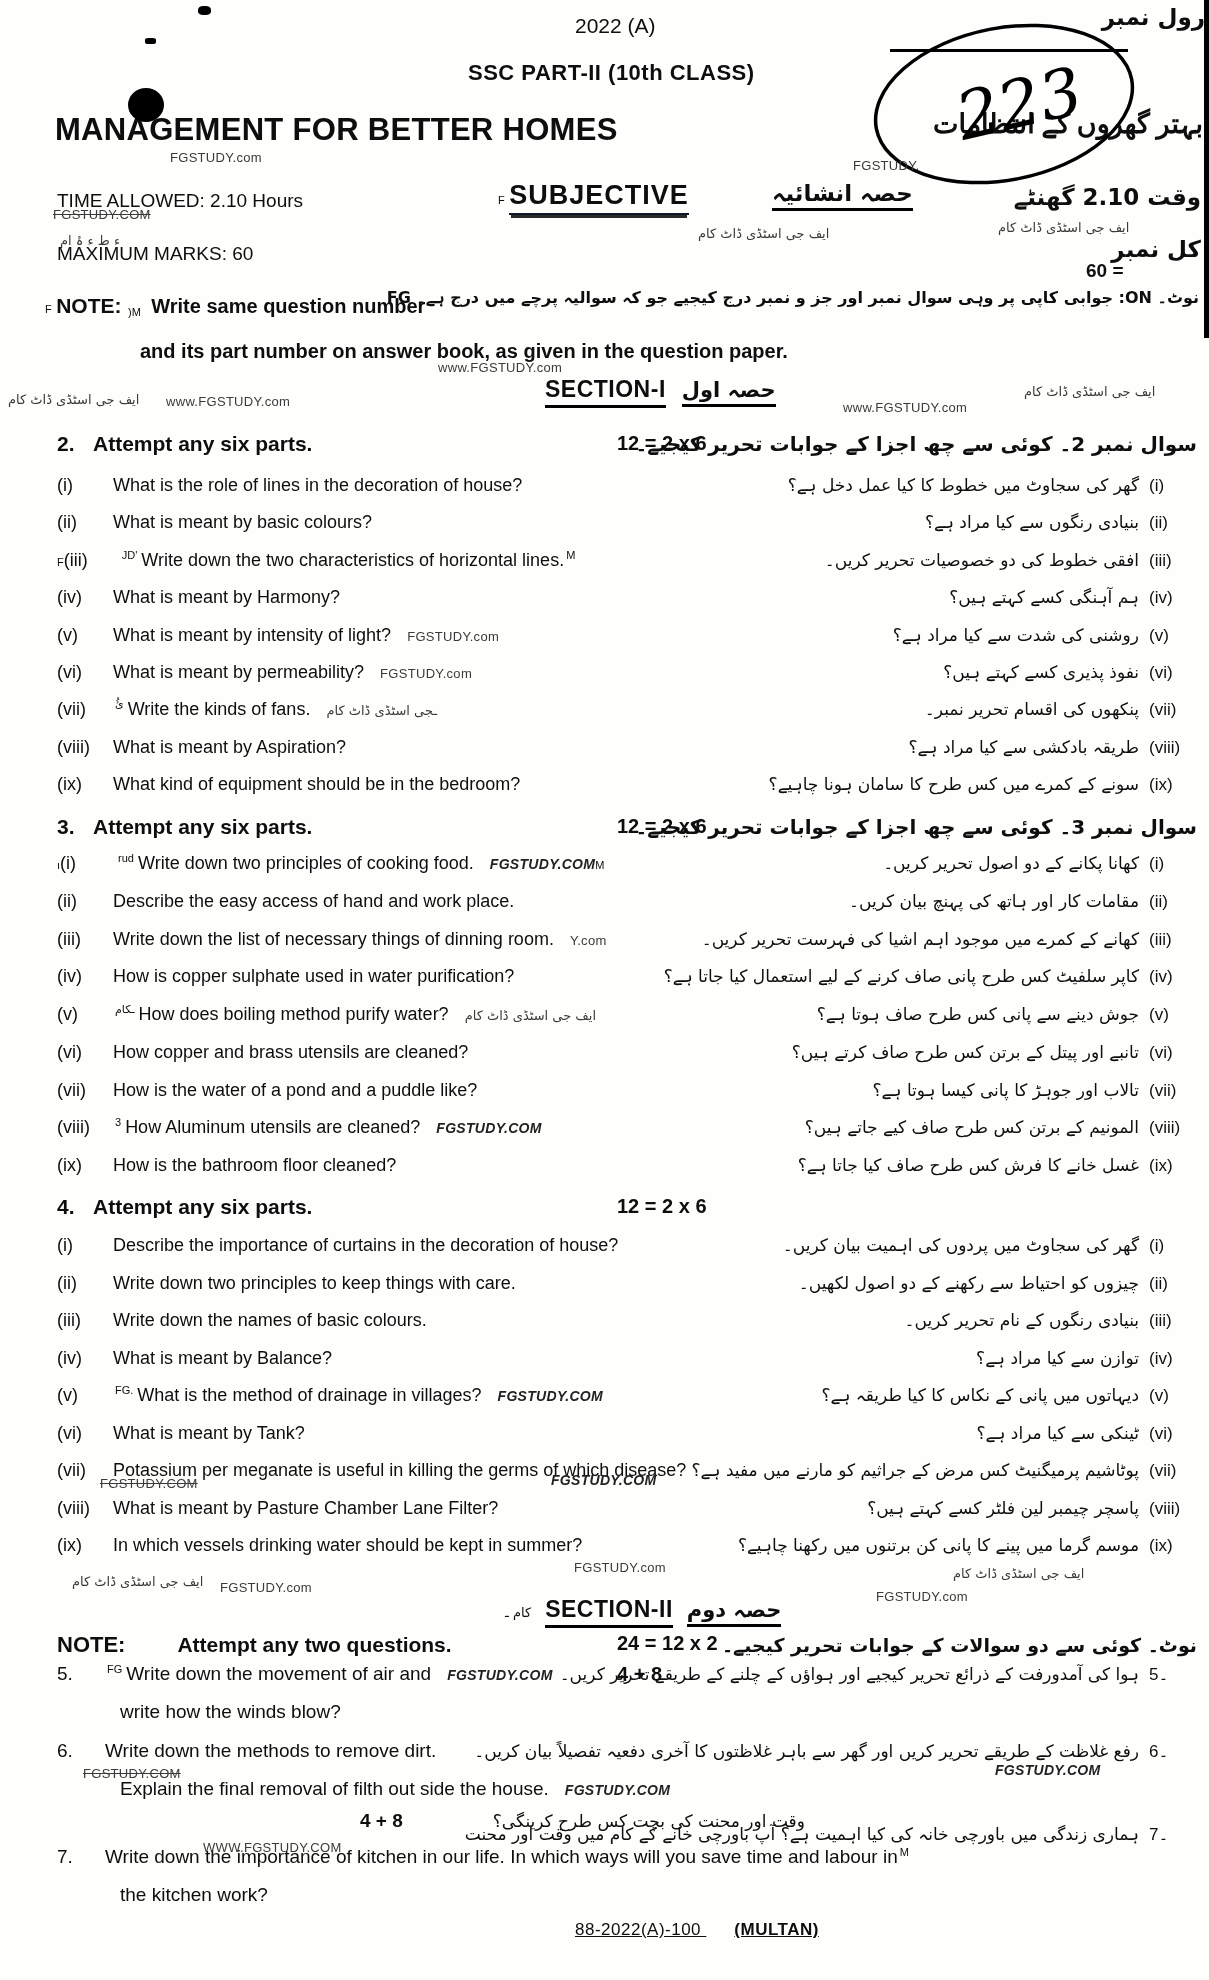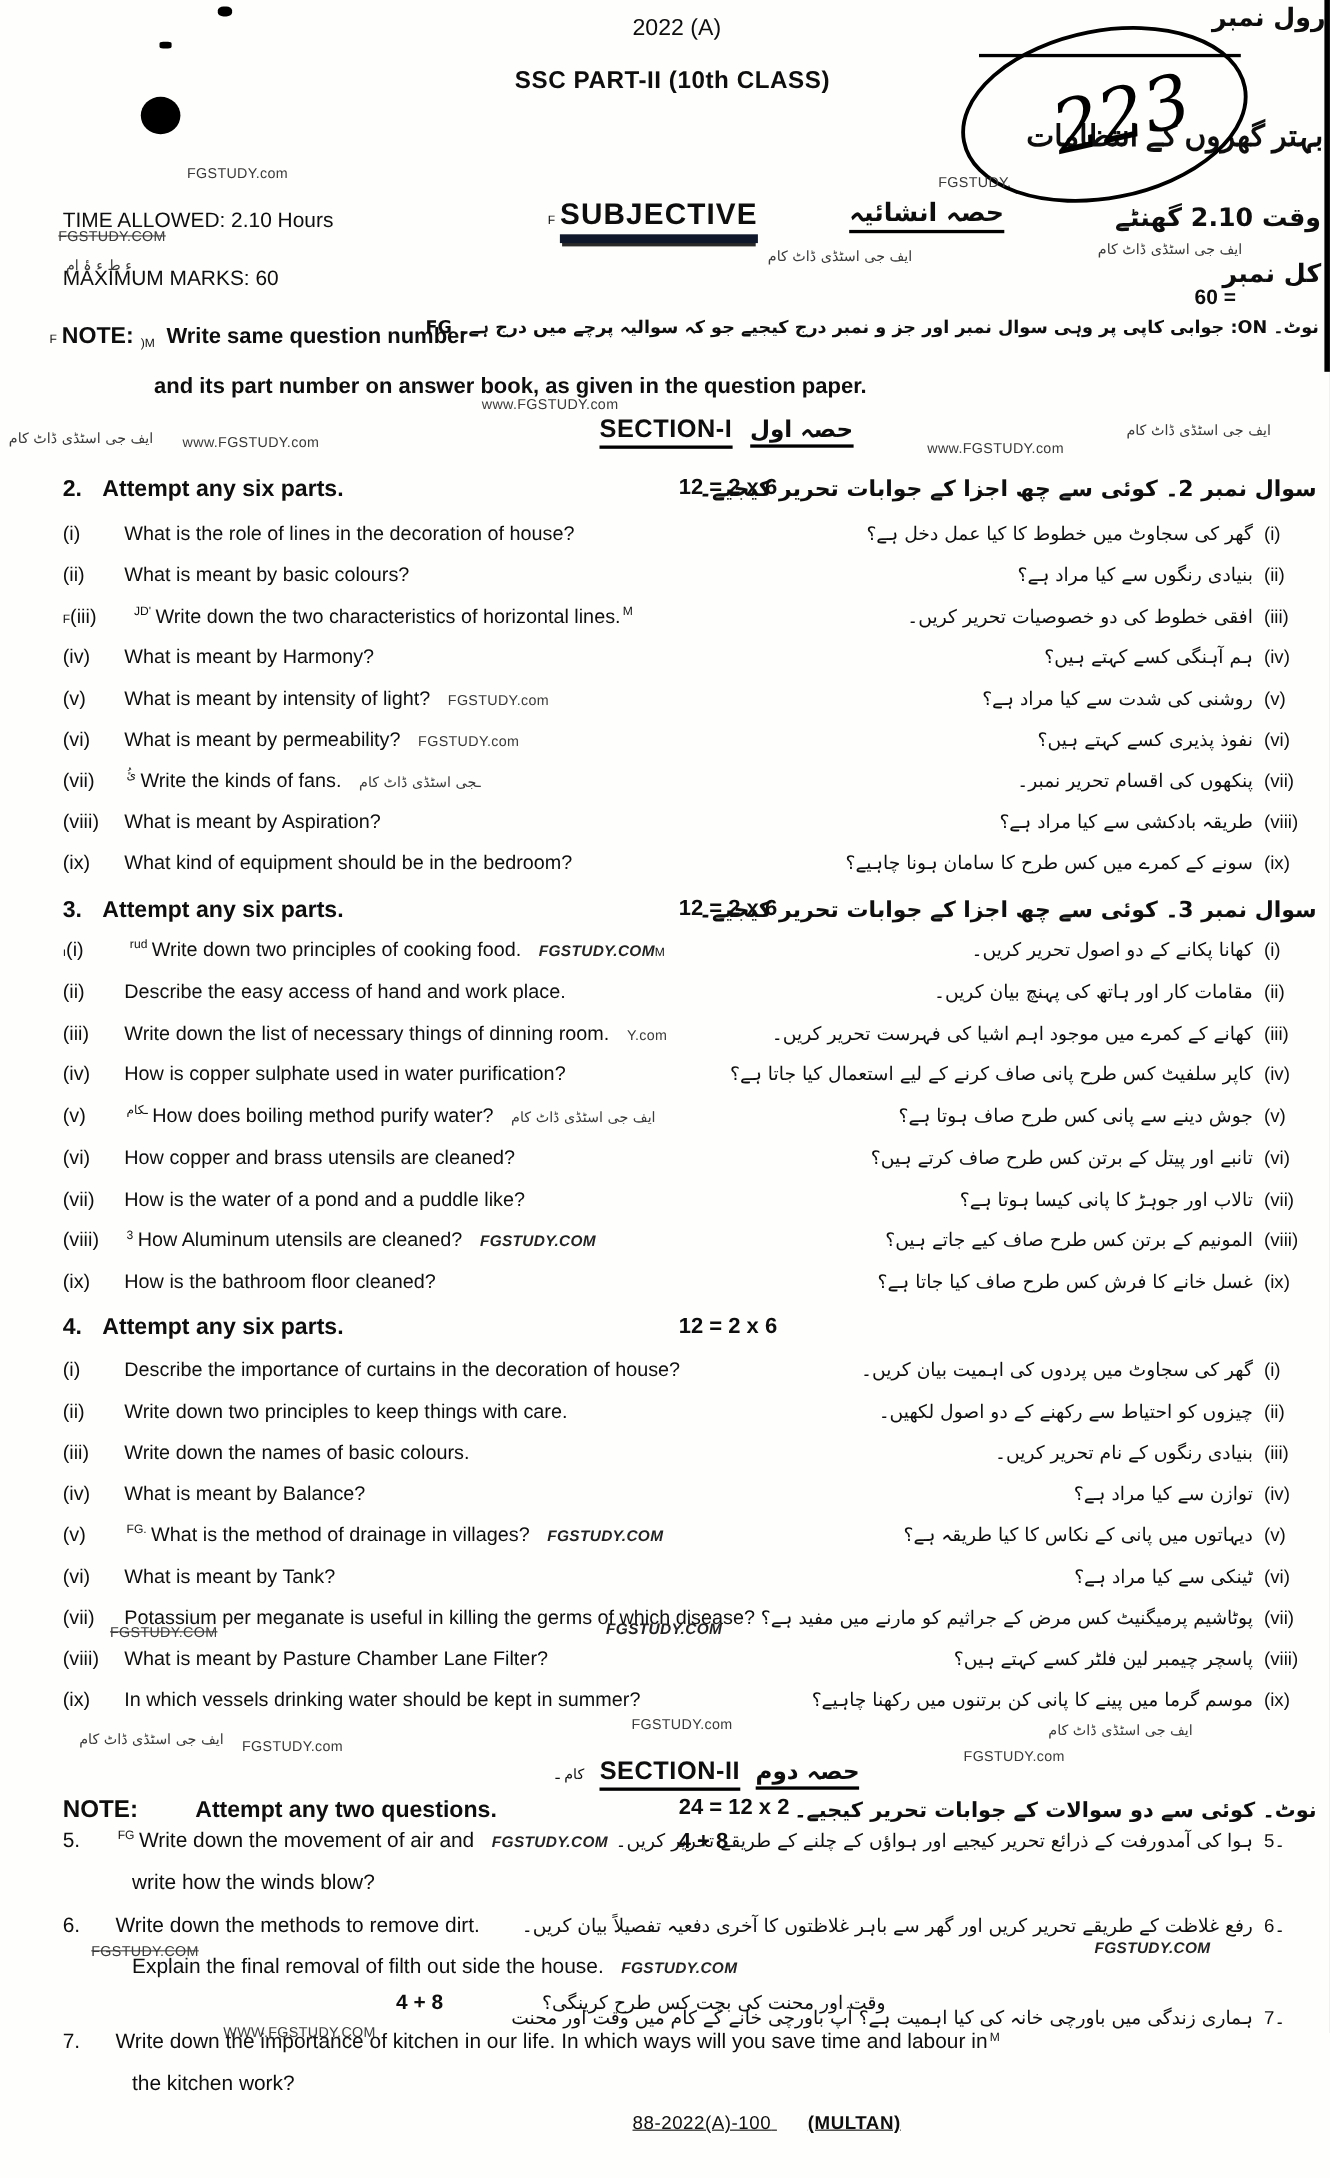--- a/index.html
+++ b/index.html
@@ -12,21 +12,21 @@
   .b{font-weight:bold;}
   .ur{font-family:"DejaVu Sans",sans-serif;direction:rtl;unicode-bidi:isolate;}
   .tiny{font-size:11px;}
   .sup{font-size:11px;position:relative;top:-7px;margin:0 4px 0 2px;}
   .sub{font-size:11px;position:relative;top:3px;margin:0 6px 0 2px;}
   .wm{font-size:13px;color:#3a3a3a;letter-spacing:.3px;}
   .wmb{font-weight:bold;font-style:italic;font-size:14px;color:#222;}
   .strike{text-decoration:line-through;}
   .wm-ur{font-size:13px;}
   .u1{border-bottom:3px solid #000;padding-bottom:2px;}
-  .u2{border-bottom:8px solid #0f172a;box-shadow:0 5px 0 -2px #2a2a2a;padding-bottom:3px;}
+  .u2{border-bottom:2px solid #0f172a;box-shadow:0 5px 0 -2px #2a2a2a;padding-bottom:3px;}
   
   .h-year{font-size:21px;}
   .h-ssc{font-size:22px;font-weight:bold;letter-spacing:.5px;}
   .h-title{font-size:31px;font-weight:bold;letter-spacing:.3px;}
   .h-title-ur{font-size:27px;font-weight:bold;}
   .h-line{font-size:19px;}
   .h-subjective{font-size:27px;font-weight:bold;letter-spacing:1px;}
   .h-sub-ur{font-size:23px;font-weight:bold;}
   .note-lbl{font-size:21px;font-weight:bold;}
   .note-txt{font-size:20px;font-weight:bold;}
@@ -49,20 +49,21 @@
   .mark{position:absolute;background:#000;}
   .footer{font-size:17px;letter-spacing:.5px;text-decoration:underline;}
 </style>
 </head>
 <body>
 
 <div class="page">
 
   <div class="abs h-year" style="left:575px;top:14px;">2022 (A)</div>
   <div class="abs h-ssc" style="left:468px;top:60px;">SSC PART-II (10th CLASS)</div>
+  <div class="abs h-title" style="left:55px;top:112px;">MANAGEMENT FOR BETTER HOMES</div>
   <div class="abs h-title-ur ur" style="right:6px;top:108px;font-family:Liberation Serif, serif;">بہتر گھروں کے انتظامات</div>
 
   <div class="abs ur h-sub-ur" style="right:4px;top:4px;">رول نمبر</div>
   <div class="abs" style="left:890px;top:49px;width:238px;height:3px;background:#000;"></div>
   <svg class="abs" style="left:856px;top:6px;" width="290" height="190" viewBox="0 0 290 190">
     <ellipse cx="148" cy="98" rx="130" ry="76" fill="none" stroke="#000" stroke-width="3.5" transform="rotate(-11 148 98)"></ellipse>
     <text x="100" y="124" font-size="66" font-style="italic" font-family="DejaVu Serif, serif" transform="rotate(-13 148 98)">223</text>
   </svg>
 
   <div class="abs h-line" style="left:57px;top:190px;">TIME ALLOWED: 2.10  Hours</div>

